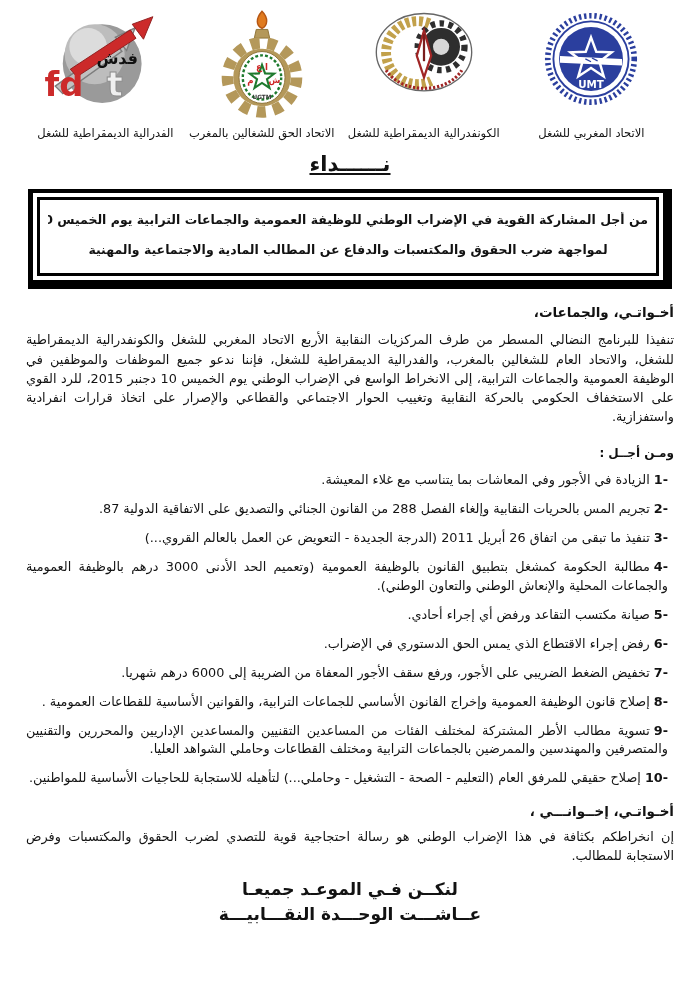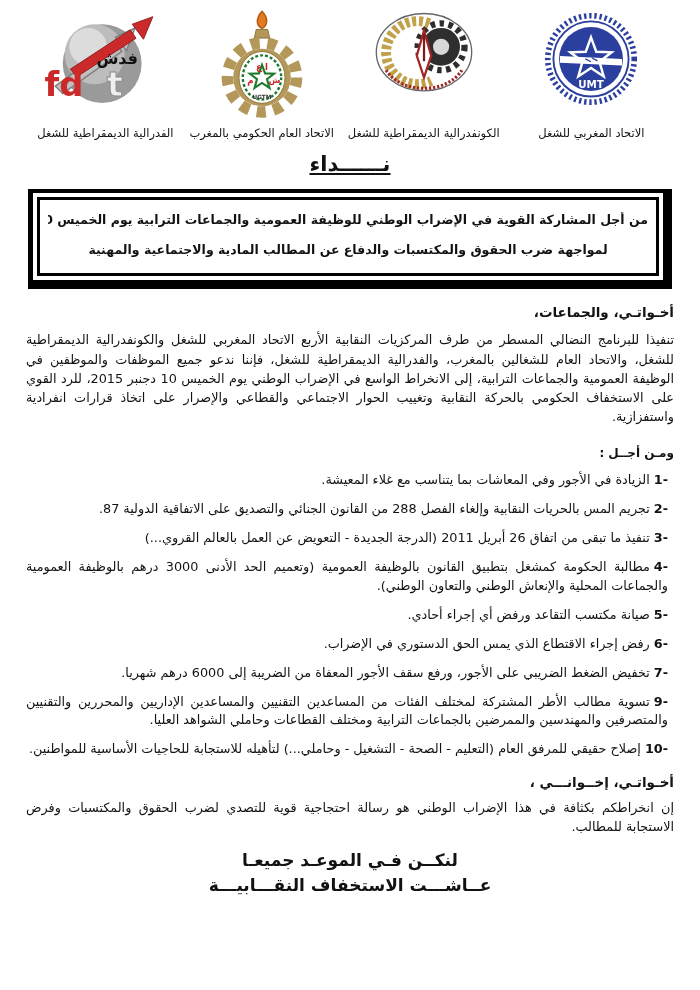--- a/index.html
+++ b/index.html
@@ -111,21 +111,21 @@
         <text x="78" y="58" fill="#111" font-size="17" font-weight="bold" text-anchor="middle">فدش</text>
         <text x="42" y="92" fill="#cc2a2a" font-size="36" font-weight="bold">fd</text>
         <text x="84" y="92" fill="#efefef" font-size="36" font-weight="bold" stroke="#8a8a8a" stroke-width="1">t</text>
       </svg>
     </div>
   </div>
 
   <div class="label-row">
     <div class="org-label">الاتحاد المغربي للشغل</div>
     <div class="org-label">الكونفدرالية الديمقراطية للشغل</div>
-    <div class="org-label">الاتحاد العام الحكومي بالمغرب</div>
+    <div class="org-label">الاتحاد الحق للشغالين بالمغرب</div>
     <div class="org-label">الفدرالية الديمقراطية للشغل</div>
   </div>
 
   <div class="doc-title">نــــــداء</div>
 
   <div class="banner-outer">
     <div class="banner-inner">
       <div class="banner-line">من أجل المشاركة القوية في الإضراب الوطني للوظيفة العمومية والجماعات الترابية يوم الخميس 10 دجنبر 2015</div>
       <div class="banner-line">لمواجهة ضرب الحقوق والمكتسبات والدفاع عن المطالب المادية والاجتماعية والمهنية</div>
     </div>
@@ -153,29 +153,32 @@
     <div class="demand">
       <span class="dnum">5-</span><span>صيانة مكتسب التقاعد ورفض أي إجراء أحادي.</span>
     </div>
     <div class="demand">
       <span class="dnum">6-</span><span>رفض إجراء الاقتطاع الذي يمس الحق الدستوري في الإضراب.</span>
     </div>
     <div class="demand">
       <span class="dnum">7-</span><span>تخفيض الضغط الضريبي على الأجور، ورفع سقف الأجور المعفاة من الضريبة إلى 6000 درهم شهريا.</span>
     </div>
     <div class="demand">
+      <span class="dnum">8-</span><span>إصلاح قانون الوظيفة العمومية وإخراج القانون الأساسي للجماعات الترابية، والقوانين الأساسية للقطاعات العمومية .</span>
+    </div>
+    <div class="demand">
       <span class="dnum">9-</span><span>تسوية مطالب الأطر المشتركة لمختلف الفئات من المساعدين التقنيين والمساعدين الإداريين والمحررين والتقنيين والمتصرفين والمهندسين والممرضين بالجماعات الترابية ومختلف القطاعات وحاملي الشواهد العليا.</span>
     </div>
     <div class="demand">
       <span class="dnum">10-</span><span>إصلاح حقيقي للمرفق العام (التعليم - الصحة - التشغيل - وحاملي...) لتأهيله للاستجابة للحاجيات الأساسية للمواطنين.</span>
     </div>
   </div>
 
   <div class="salutation">أخـواتـي، إخــوانـــي ،</div>
 
   <p class="closing">إن انخراطكم بكثافة في هذا الإضراب الوطني هو رسالة احتجاجية قوية للتصدي لضرب الحقوق والمكتسبات وفرض الاستجابة للمطالب.</p>
 
   <div class="slogans">
     <div class="slogan">لنكــن فـي الموعـد جميعـا</div>
-    <div class="slogan">عــاشـــت الاستخفاف النقـــابيـــة</div>
+    <div class="slogan">عــاشـــت الوحـــدة النقـــابيـــة</div>
   </div>
 
 </div>
 
 </body></html>

